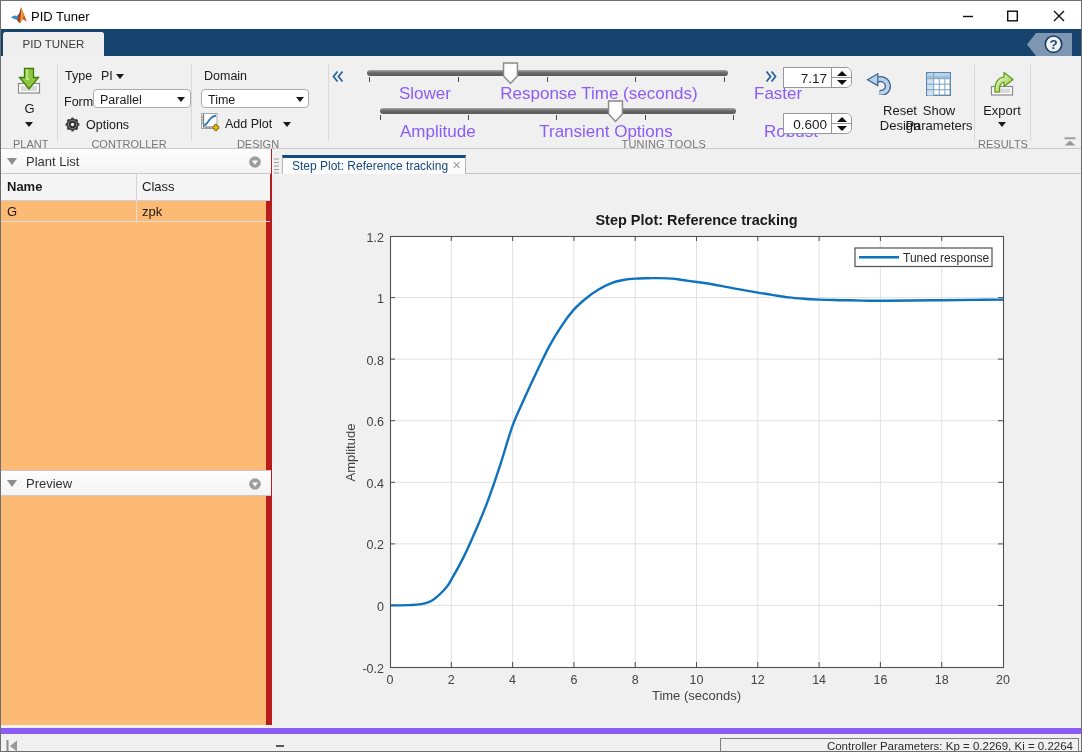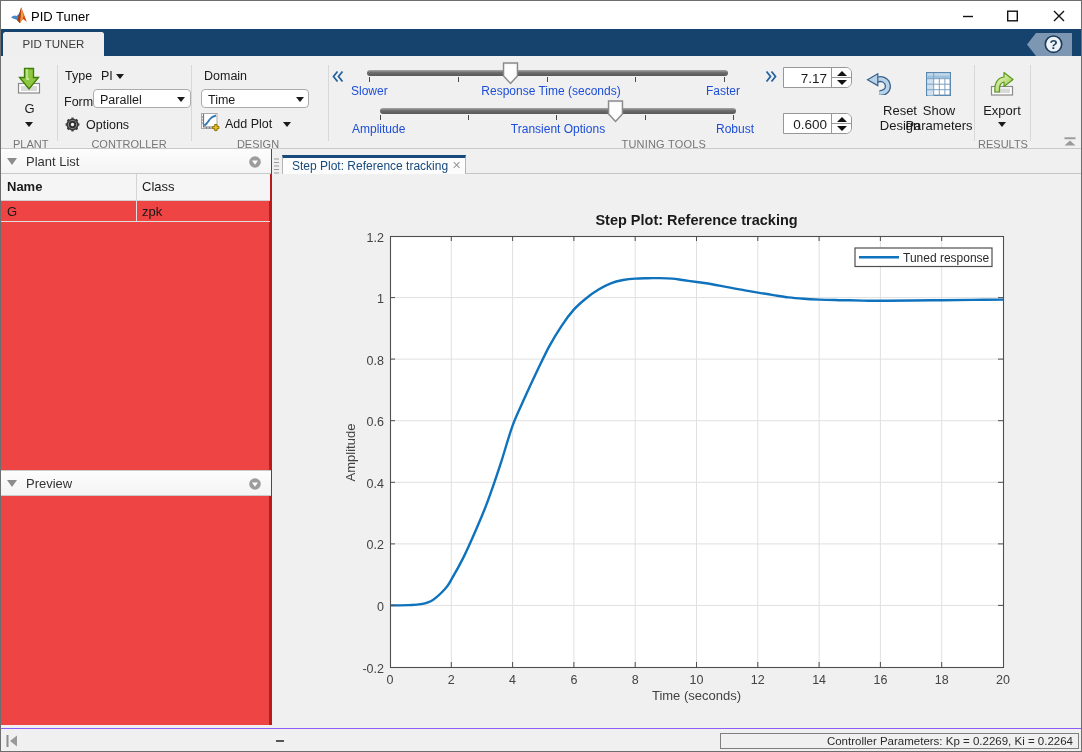--- a/index.html
+++ b/index.html
@@ -19,26 +19,26 @@
 
 #toolbar { position:absolute; left:1px; top:56px; width:1080px; height:93px; background:#f0f0f0;
   border-bottom:1px solid #c9c9c9; font-size:12.5px; color:#1a1a1a; }
 .seclabel { position:absolute; font-size:11px; color:#767676; top:82px; }
 .vsep { position:absolute; top:9px; height:76px; width:1px; background:#d8d8d8; }
 .combo { position:absolute; background:#fff; border:1px solid #ababab; border-radius:4px; height:19px; }
 .combo .ct { position:absolute; left:6px; top:2.5px; font-size:12.5px; color:#1a1a1a; }
 .carr { position:absolute; width:0; height:0; border-left:4.5px solid transparent;
   border-right:4.5px solid transparent; border-top:5px solid #1a1a1a; }
 
-#leftpanel { position:absolute; left:1px; top:149px; width:271px; height:579px; background:#ef4444; border-right:3px solid #b91c1c;text-align:right; }
+#leftpanel { position:absolute; left:1px; top:149px; width:271px; height:579px; background:#fdba74; border-right:6px solid #b91c1c;text-align:right; }
 #docarea { position:absolute; left:280px; top:149px; width:802px; height:579px; background:#f0f0f0; }
 #statusbar { position:absolute; left:1px; top:728px; width:1080px; height:23px; background:#f0f0f0;
-  border-top:1px solid #8b5cf6; }
+  border-top:6px solid #8b5cf6; }
 .tick { width:1px; height:5px; background:#4a4a4a; }
-.slbl { font-size:12px; color:#1d4ed8; }
+.slbl { font-size:17px; color:#8b5cf6;margin-left:48px; }
 .spin { position:absolute; width:69px; height:21px; background:#fff; border:1px solid #979797; border-radius:0 6px 6px 0; }
 .sv { position:absolute; right:24px; top:2.5px; font-size:13.5px; color:#1a1a1a; }
 .sbtn { position:absolute; right:0; top:0; width:20px; height:19px; border-left:1px solid #979797;
   background:#fdfdfd; border-radius:0 5px 5px 0; }
 .sm { position:absolute; left:0; top:9px; width:20px; height:1px; background:#979797; }
 .su,.sd { position:absolute; left:4.5px; width:0; height:0; border-left:5px solid transparent; border-right:5px solid transparent; }
 .su { top:2.5px; border-bottom:5px solid #111; }
 .sd { bottom:2.5px; border-top:5px solid #111; }
 .btxt { font-size:13px; color:#1a1a1a; text-align:center; line-height:15px; }
 .phead { position:absolute; left:0; width:270px; height:25px;

